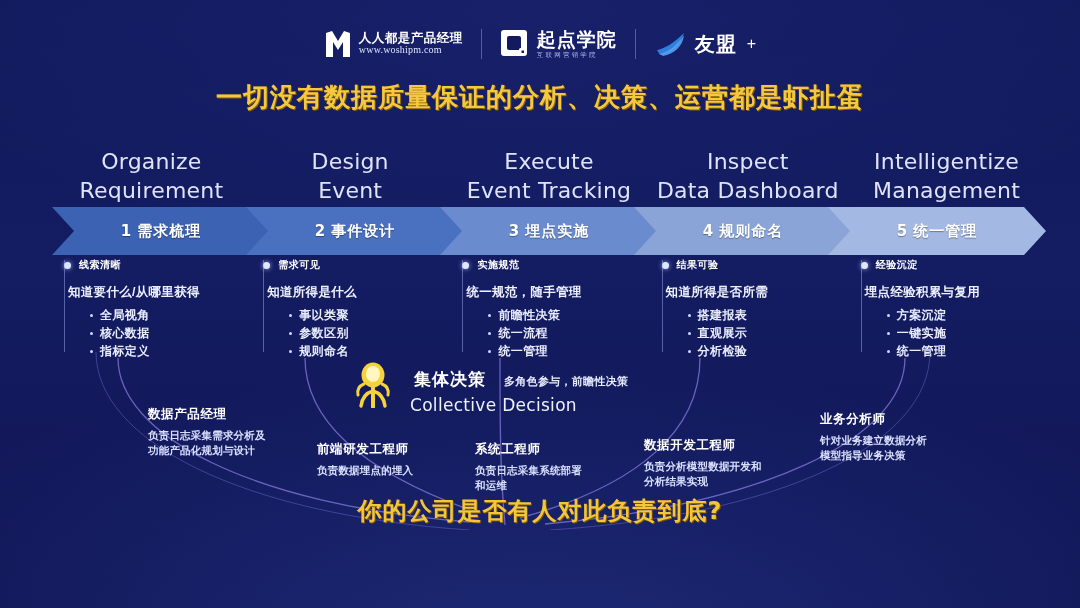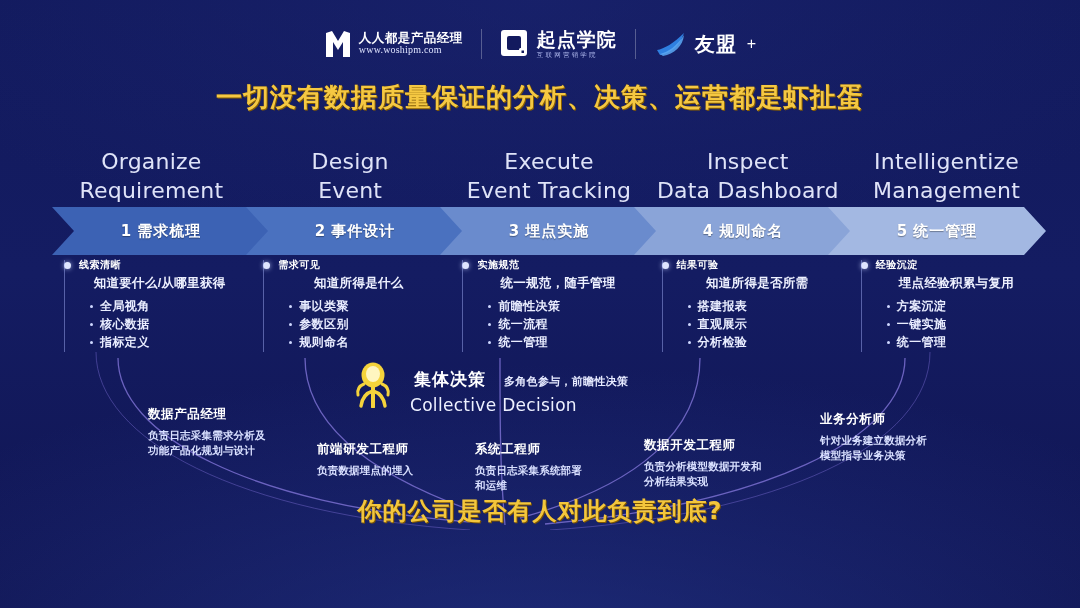--- a/index.html
+++ b/index.html
@@ -81,21 +81,21 @@
   .col .vline{
     position:absolute;left:12px;top:2px;bottom:6px;width:1px;
     background:rgba(170,185,255,.45);
   }
   .hd{display:flex;align-items:center;gap:8px;margin-left:2px;}
   .hd .dot{
     width:7px;height:7px;border-radius:50%;background:#dfe6ff;
     box-shadow:0 0 5px rgba(200,215,255,.8);flex:0 0 auto;margin-left:-6px;
   }
   .hd .t{font-size:10px;font-weight:700;color:#ffffff;letter-spacing:.5px;}
-  .sub{font-size:12.5px;font-weight:700;color:#eef1ff;margin-top:3px;letter-spacing:.3px;text-align:center;}
+  .sub{font-size:12.5px;font-weight:700;color:#eef1ff;margin-top:12px;letter-spacing:.3px;}
   .subs{margin-top:6px;}
   .sb{display:flex;align-items:center;gap:7px;margin:1px 0 1px 22px;}
   .sb .sdot{width:3px;height:3px;background:#cfd8ff;border-radius:50%;flex:0 0 auto;}
   .sb .st{font-size:12px;color:#e9edff;font-weight:700;letter-spacing:.4px;}
 
   
   .arcs{position:absolute;left:0;top:300px;width:1080px;height:230px;}
 
   
   .cd{position:absolute;left:352px;top:362px;width:420px;height:60px;}

